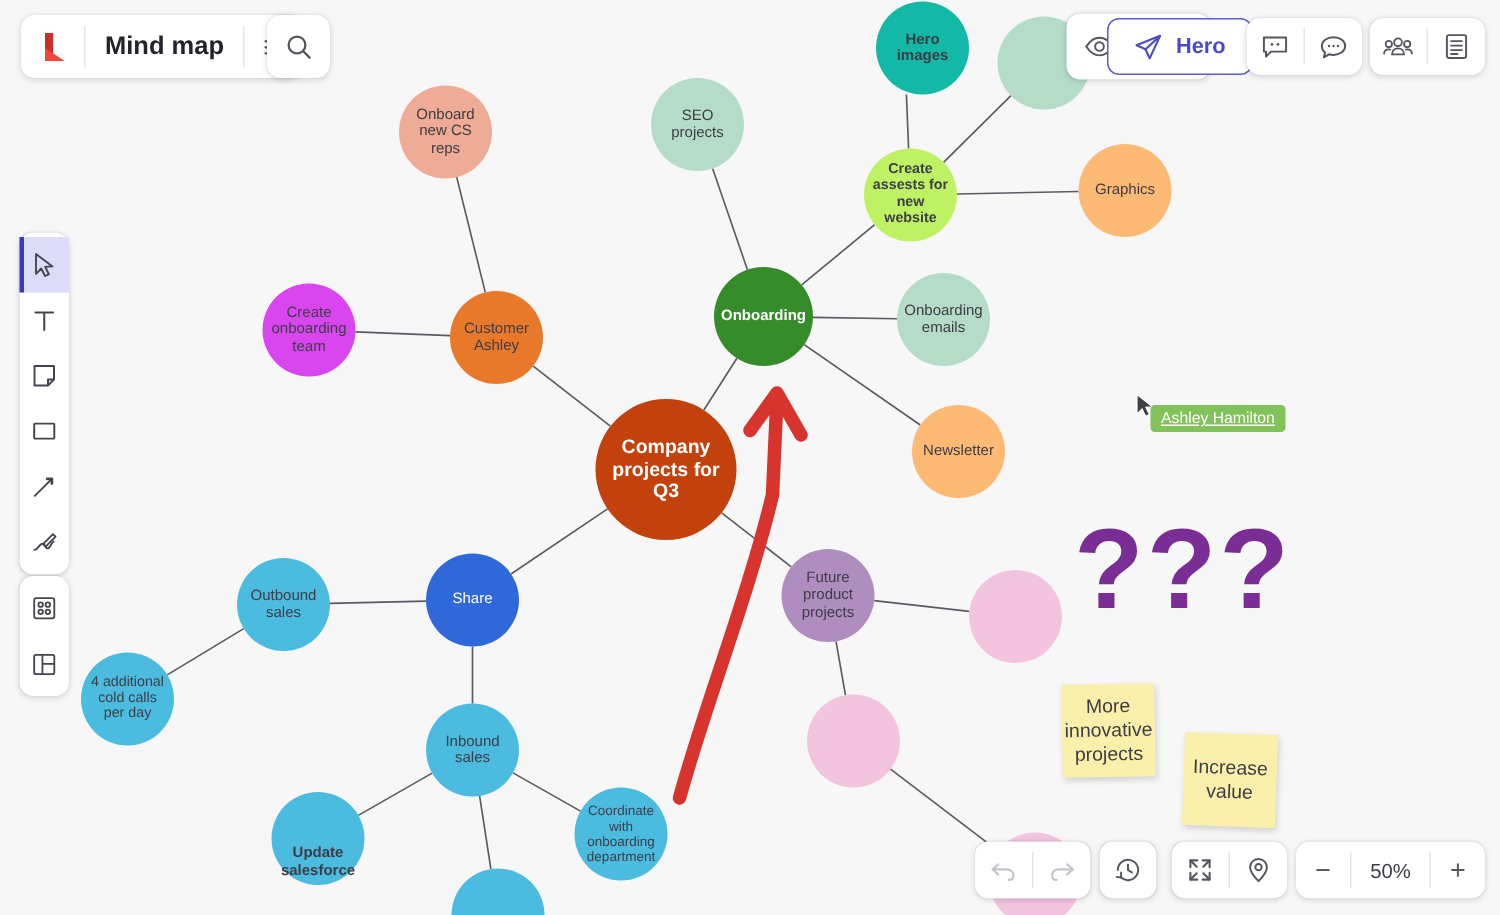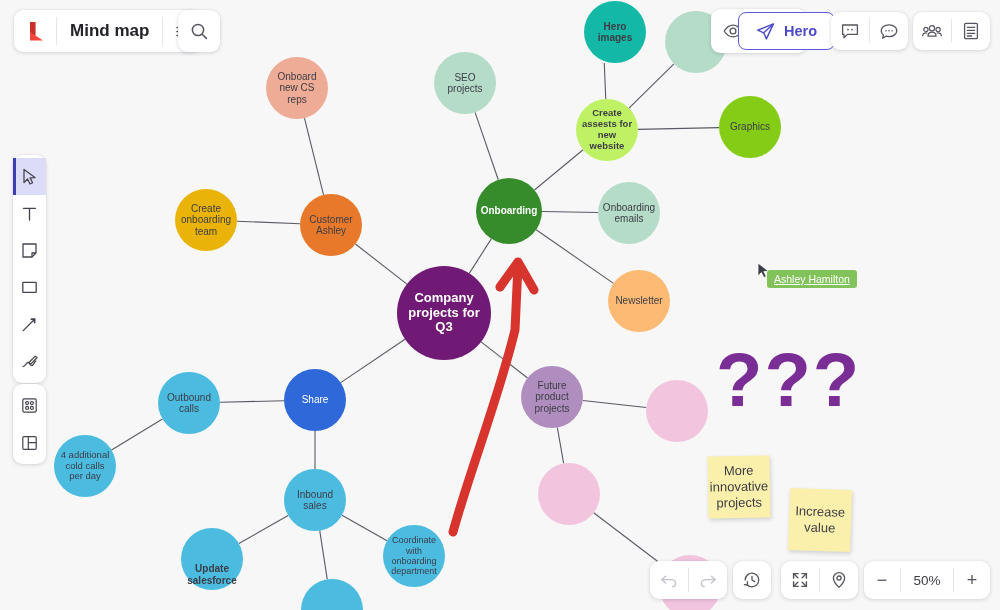--- a/index.html
+++ b/index.html
@@ -186,61 +186,61 @@
         <line x1="315" y1="431" x2="315" y2="469" stroke="#5a5a64" stroke-width="1.1"></line>
         <line x1="162.48544340944437" y1="419.06170255004815" x2="111.51455659055564" y2="449.93829744995185" stroke="#5a5a64" stroke-width="1.1"></line>
         <line x1="288.10054865593384" y1="515.4084235854359" x2="238.89945134406614" y2="543.5915764145641" stroke="#5a5a64" stroke-width="1.1"></line>
         <line x1="341.9823703748547" y1="515.2627549595138" x2="387.0176296251453" y2="540.7372450404862" stroke="#5a5a64" stroke-width="1.1"></line>
         <line x1="319.7347002430094" y1="530.6362956900609" x2="327.2652997569906" y2="579.3637043099391" stroke="#5a5a64" stroke-width="1.1"></line>
         <line x1="582.8073783023829" y1="400.4504263698669" x2="646.1926216976171" y2="407.5495736301331" stroke="#5a5a64" stroke-width="1.1"></line>
         <line x1="557.3514260120983" y1="427.5346072455016" x2="563.6485739879017" y2="463.4653927544984" stroke="#5a5a64" stroke-width="1.1"></line>
         <line x1="593.6770975408906" y1="512.7627518492723" x2="665.3229024591094" y2="567.2372481507277" stroke="#5a5a64" stroke-width="1.1"></line>
       </svg>
     <div id="nodes-layer">
-        <div class="node" style="left: 397px; top: 266px; width: 94px; height: 94px; background: #701a75; color: rgb(255, 255, 255); font-size: 13px; font-weight: bold;">
+        <div class="node" style="left: 397px; top: 266px; width: 94px; height: 94px; background: #c2410c; color: rgb(255, 255, 255); font-size: 13px; font-weight: bold;">
           <span>Company projects for Q3</span>
         </div>
         <div class="node" style="left: 476px; top: 178px; width: 66px; height: 66px; background: rgb(54, 140, 43); color: rgb(255, 255, 255); font-size: 10px; font-weight: bold;">
           <span>Onboarding</span>
         </div>
         <div class="node" style="left: 434px; top: 52px; width: 62px; height: 62px; background: rgb(181, 220, 200); color: rgb(61, 61, 70); font-size: 10px; font-weight: normal;">
           <span>SEO projects</span>
         </div>
         <div class="node" style="left: 584px; top: 1px; width: 62px; height: 62px; background: #14b8a6; color: rgb(61, 61, 70); font-size: 10px; font-weight: bold;">
           <span>Hero images</span>
         </div>
         <div class="node" style="left: 665px; top: 11px; width: 62px; height: 62px; background: rgb(181, 220, 200); color: rgb(61, 61, 70); font-size: 10px; font-weight: normal;">
           <span></span>
         </div>
         <div class="node" style="left: 576px; top: 99px; width: 62px; height: 62px; background: #bef264; color: rgb(61, 61, 70); font-size: 9.5px; font-weight: bold;">
           <span>Create assests for new website</span>
         </div>
-        <div class="node" style="left: 719px; top: 96px; width: 62px; height: 62px; background: #84cc16; color: rgb(61, 61, 70); font-size: 10px; font-weight: normal;">
+        <div class="node" style="left: 719px; top: 96px; width: 62px; height: 62px; background: #fdba74; color: rgb(61, 61, 70); font-size: 10px; font-weight: normal;">
           <span>Graphics</span>
         </div>
         <div class="node" style="left: 598px; top: 182px; width: 62px; height: 62px; background: rgb(181, 220, 200); color: rgb(61, 61, 70); font-size: 10px; font-weight: normal;">
           <span>Onboarding emails</span>
         </div>
         <div class="node" style="left: 608px; top: 270px; width: 62px; height: 62px; background: #fdba74; color: rgb(61, 61, 70); font-size: 10px; font-weight: normal;">
           <span>Newsletter</span>
         </div>
         <div class="node" style="left: 300px; top: 194px; width: 62px; height: 62px; background: rgb(232, 121, 43); color: rgb(61, 61, 70); font-size: 10px; font-weight: normal;">
           <span>Customer Ashley</span>
         </div>
         <div class="node" style="left: 266px; top: 57px; width: 62px; height: 62px; background: rgb(238, 171, 149); color: rgb(61, 61, 70); font-size: 10px; font-weight: normal;">
           <span>Onboard new CS reps</span>
         </div>
-        <div class="node" style="left: 175px; top: 189px; width: 62px; height: 62px; background: #eab308; color: rgb(61, 61, 70); font-size: 10px; font-weight: normal;">
+        <div class="node" style="left: 175px; top: 189px; width: 62px; height: 62px; background: #d946ef; color: rgb(61, 61, 70); font-size: 10px; font-weight: normal;">
           <span>Create onboarding team</span>
         </div>
         <div class="node" style="left: 284px; top: 369px; width: 62px; height: 62px; background: rgb(47, 104, 216); color: rgb(255, 255, 255); font-size: 10px; font-weight: normal;">
           <span>Share</span>
         </div>
         <div class="node" style="left: 158px; top: 372px; width: 62px; height: 62px; background: rgb(75, 187, 224); color: rgb(61, 61, 70); font-size: 10px; font-weight: normal;">
-          <span>Outbound calls</span>
+          <span>Outbound sales</span>
         </div>
         <div class="node" style="left: 54px; top: 435px; width: 62px; height: 62px; background: rgb(75, 187, 224); color: rgb(61, 61, 70); font-size: 9.5px; font-weight: normal;">
           <span>4 additional cold calls per day</span>
         </div>
         <div class="node" style="left: 284px; top: 469px; width: 62px; height: 62px; background: rgb(75, 187, 224); color: rgb(61, 61, 70); font-size: 10px; font-weight: normal;">
           <span>Inbound sales</span>
         </div>
         <div class="node" style="left: 181px; top: 528px; width: 62px; height: 62px; background: rgb(75, 187, 224); color: rgb(61, 61, 70); font-size: 10px; font-weight: bold; align-items: flex-end;">
           <span>Update salesforce</span>
         </div>

